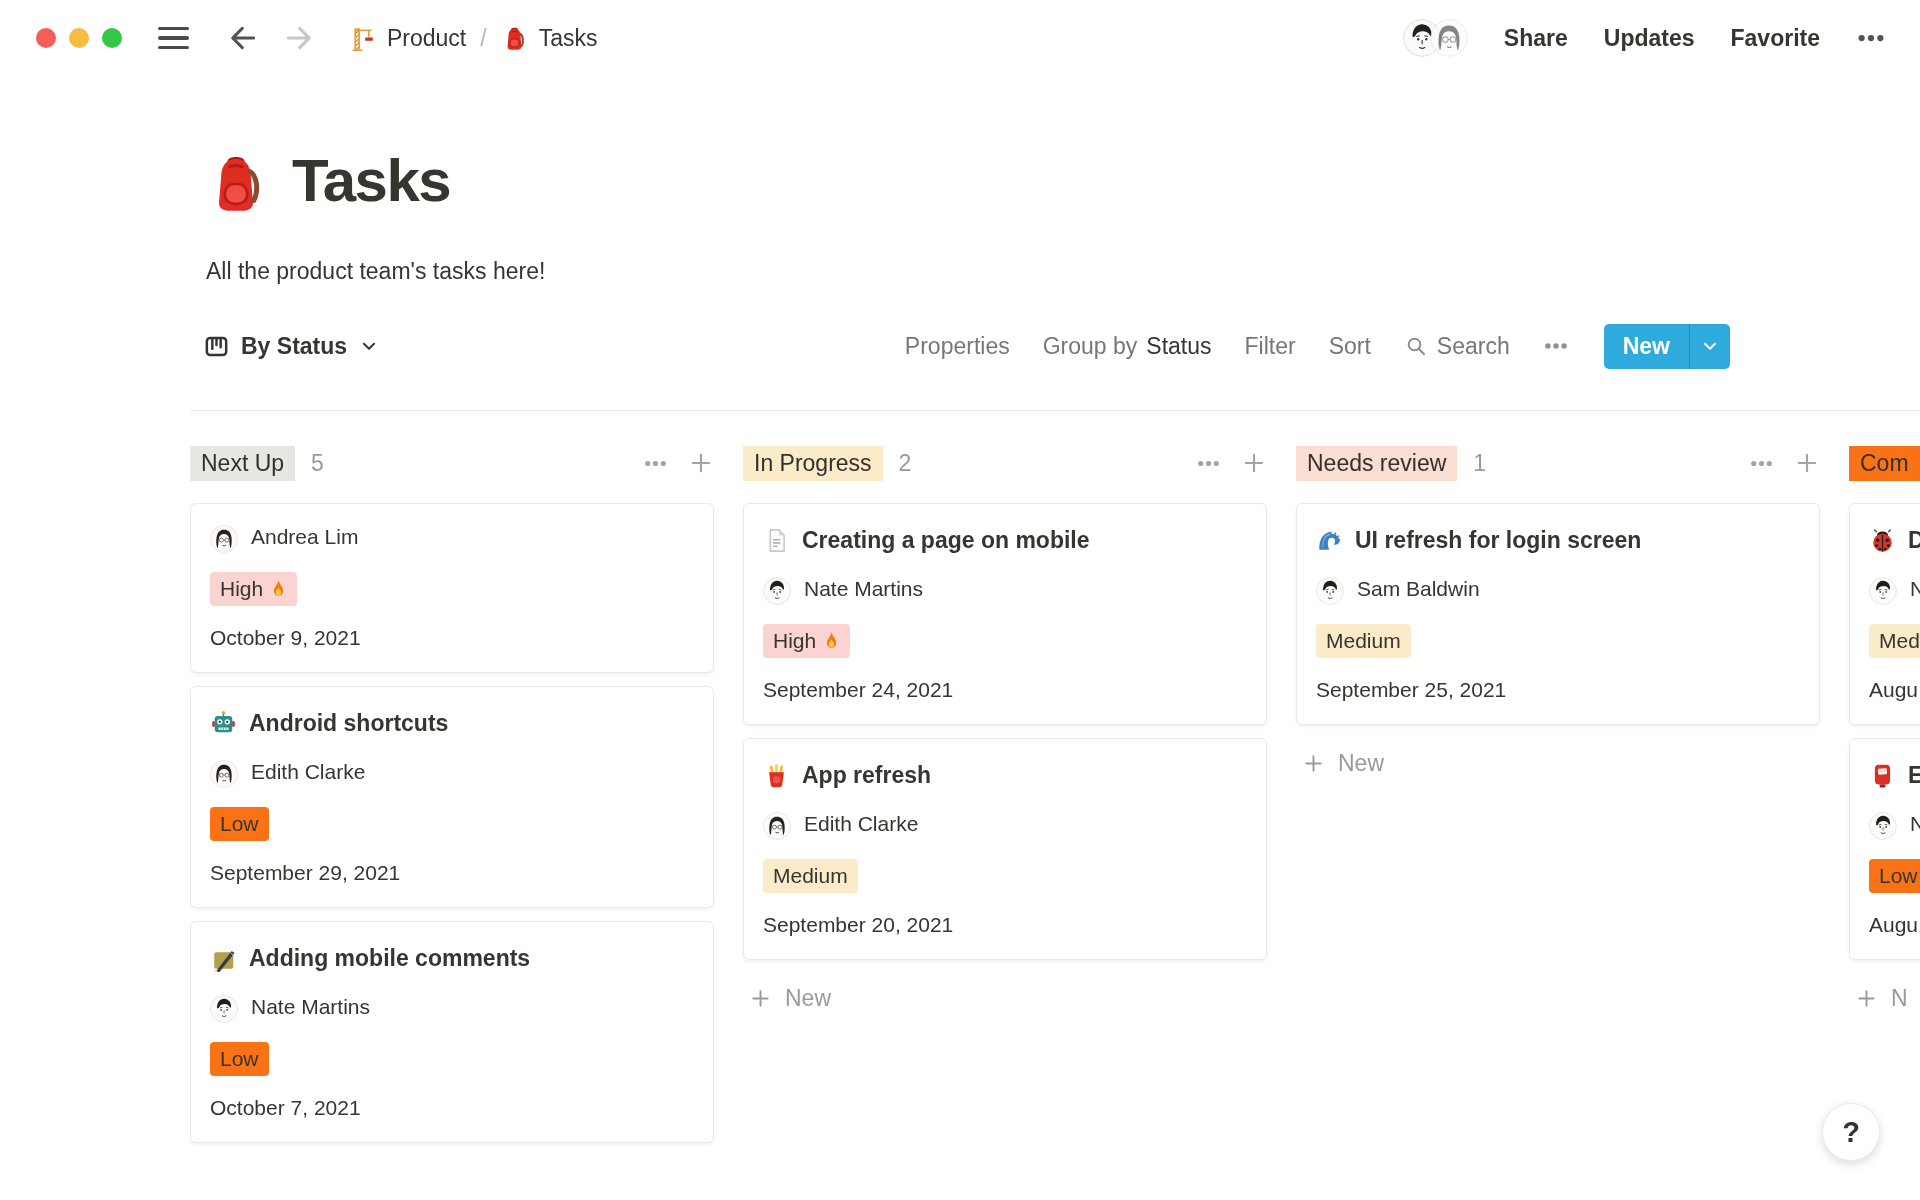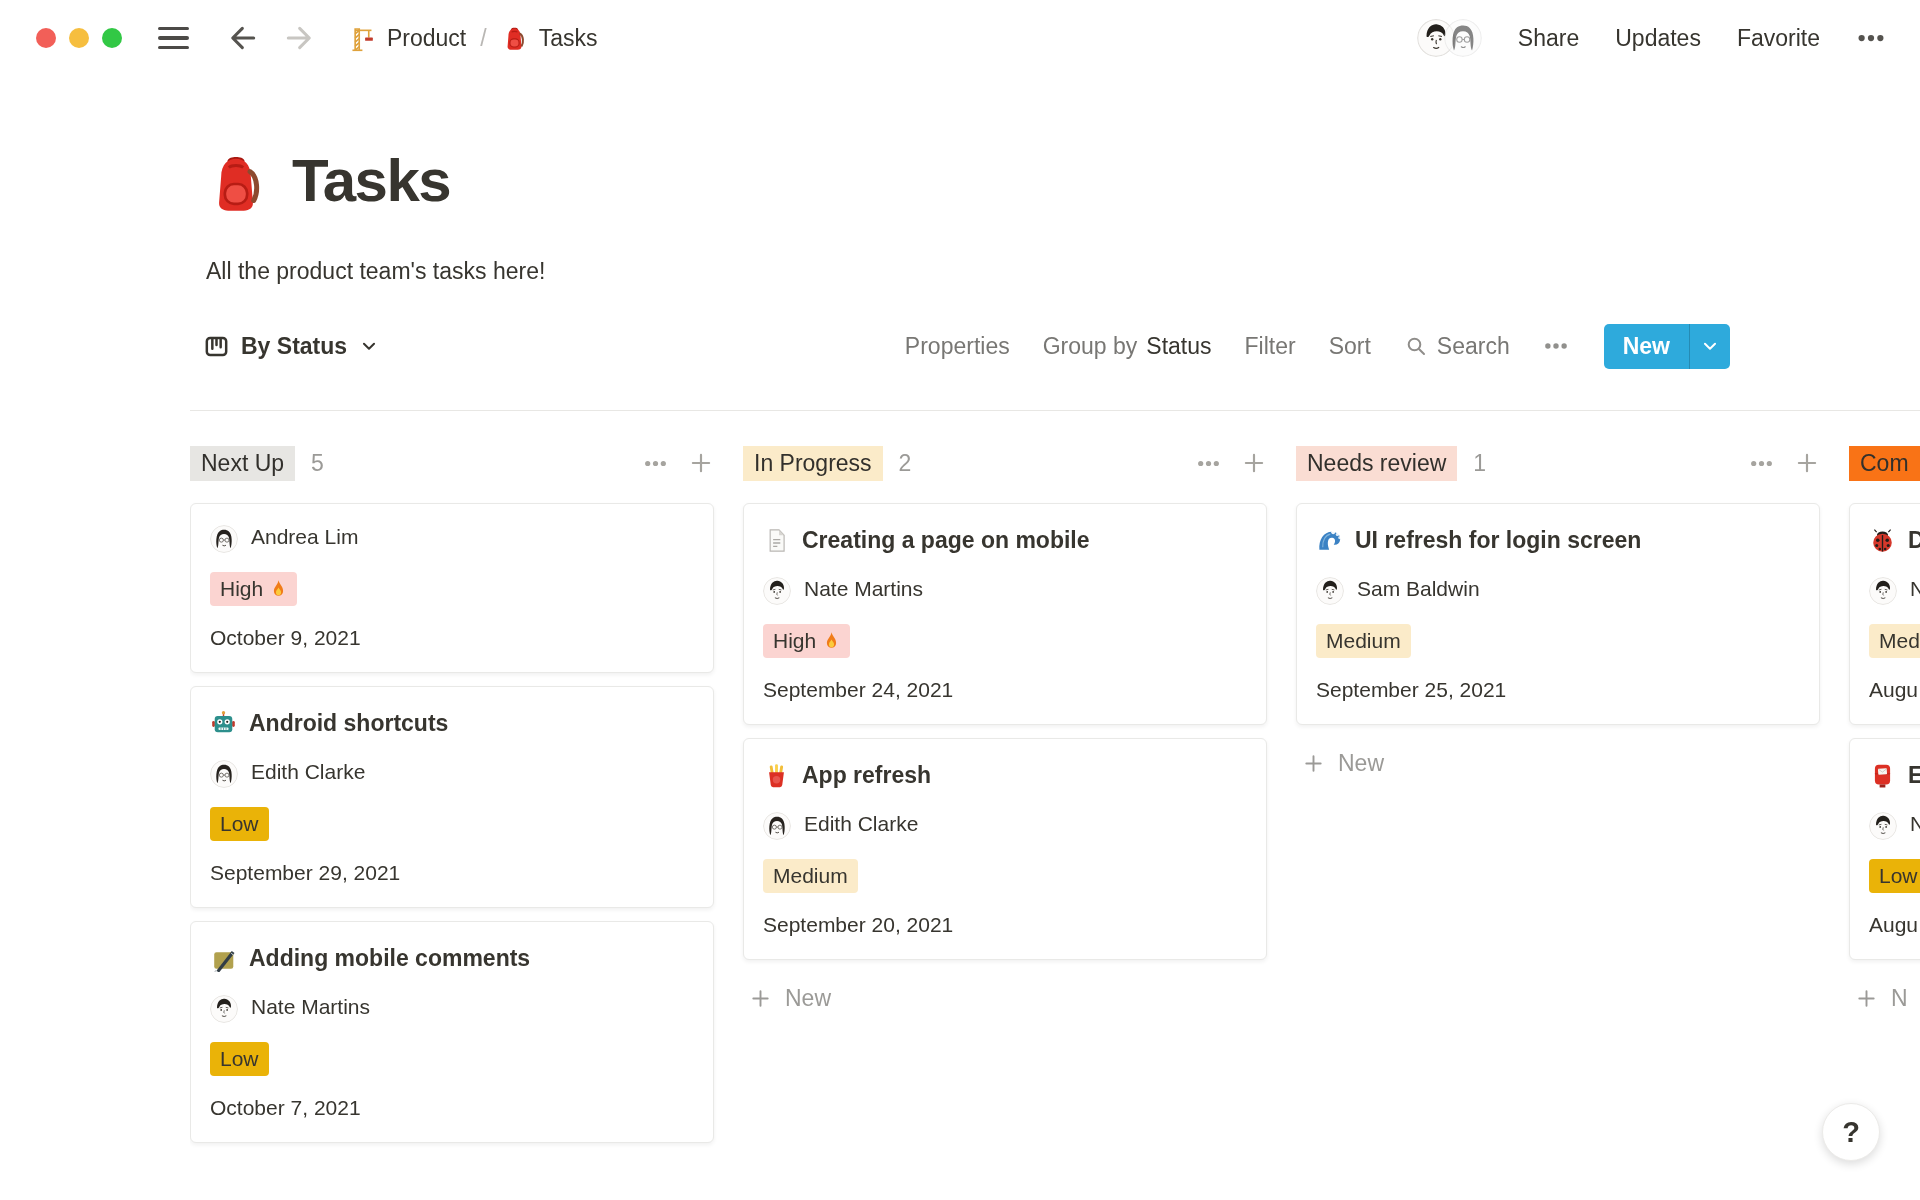--- a/index.html
+++ b/index.html
@@ -13,21 +13,21 @@
   .traffic span { width:20px; height:20px; border-radius:50%; display:block; }
   .hamburger { margin-left:36px; display:flex; flex-direction:column; gap:6px; cursor:pointer; }
   .hamburger i { display:block; width:31px; height:3.4px; background:#4C4A47; border-radius:2px; }
   .nav-arrow { width:32px; height:32px; }
   .nav-arrow.back { margin-left:38px; color:#55534F; }
   .nav-arrow.fwd  { margin-left:24px; color:#C8C6C2; }
   .breadcrumb { margin-left:32px; display:flex; align-items:center; font-size:23px; }
   .crumb { display:flex; align-items:center; gap:11px; cursor:pointer; }
   .crumb-icon { width:29px; height:29px; }
   .crumb-sep { color:#B9B7B4; margin:0 14px; }
-  .topbar-right { margin-left:auto; display:flex; align-items:center; gap:36px; font-size:23px; }
+  .topbar-right { margin-left:auto; display:flex; align-items:center; gap:36px; font-size:23px;font-weight:bold; }
   .avatars { display:flex; }
   .tb-avatar { width:38px; height:38px; border-radius:50%; }
   .tb-avatar + .tb-avatar { margin-left:-11px; }
   .dim { opacity:.55; filter:grayscale(1); }
   .tb-link { cursor:pointer; }
   .dots { width:26px; height:26px; color:#91908D; }
   .dots.dark { width:30px; height:30px; color:#55534F; }
 
   
   .page-icon { position:absolute; left:203px; top:148px; width:66px; height:70px; }
@@ -73,21 +73,21 @@
   .card-title-row { display:flex; align-items:center; gap:12px; margin-bottom:22px; }
   .emoji { width:27px; height:27px; flex:0 0 27px; }
   .card-title { font-size:23px; font-weight:bold; line-height:30px; }
   .assignee-row { display:flex; gap:13px; margin-bottom:19px; font-size:21px; }
   .avatar { width:28px; height:28px; border-radius:50%; flex:0 0 28px; }
   .badge-row { margin-bottom:19px; }
   .pbadge { display:inline-flex; align-items:center; gap:7px; font-size:21px;
     padding:5px 10px; border-radius:4px; color:#37352F; }
   .p-high { background:#FBD4D1; }
   .p-med  { background:#FBEBC9; }
-  .p-low  { background:#eab308; }
+  .p-low  { background:#f97316; }
   .flame { width:17px; height:20px; }
   .card-date { font-size:21px; line-height:26px; }
 
   .new-row { display:flex; align-items:center; gap:13px; color:#9B9A97; font-size:23px;
     padding:12px 6px; cursor:pointer; }
   .new-row .plus { width:23px; height:23px; color:#9B9A97; }
 
   
   .help { position:absolute; left:1822px; top:1103px; width:58px; height:58px; border-radius:50%;
     background:#fff; border:1px solid #ECEBE9; box-shadow:0 3px 10px rgba(0,0,0,.14);

